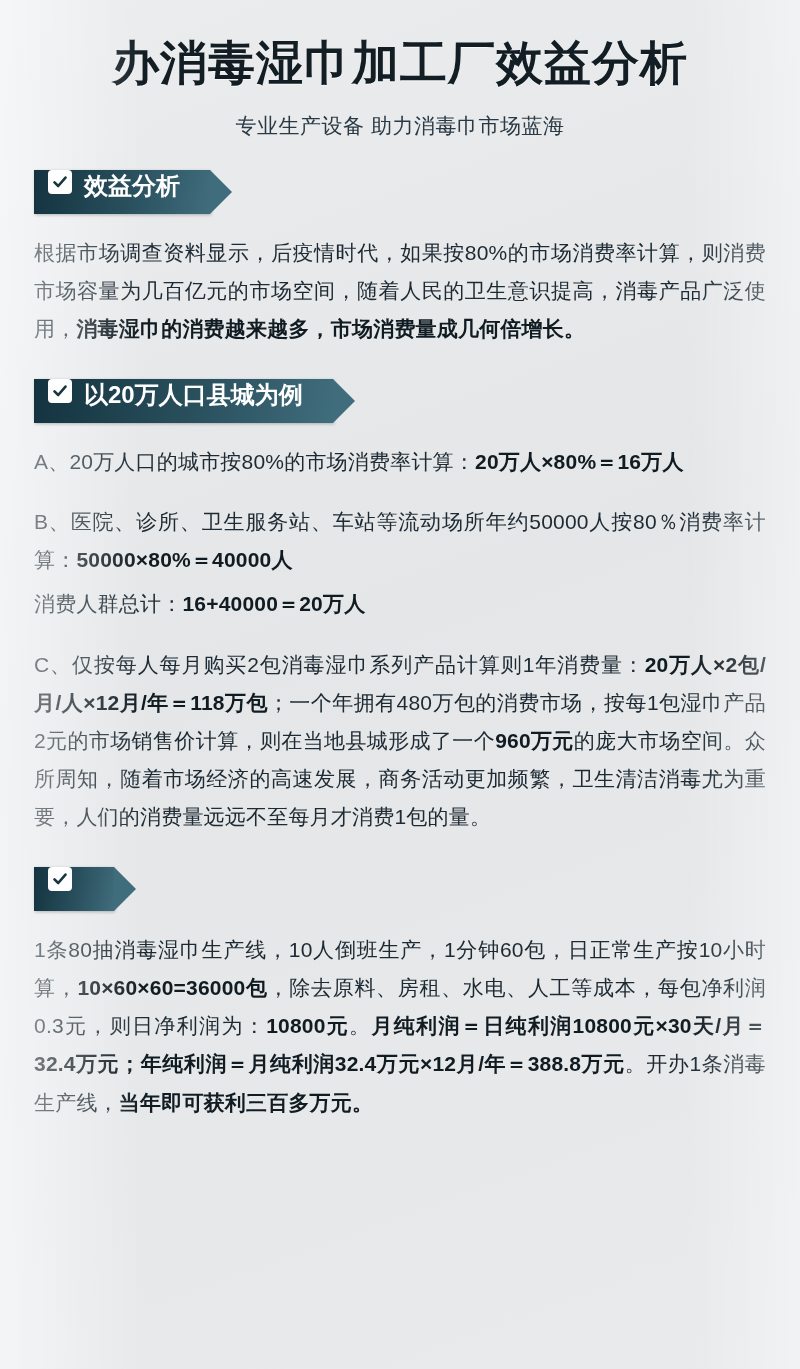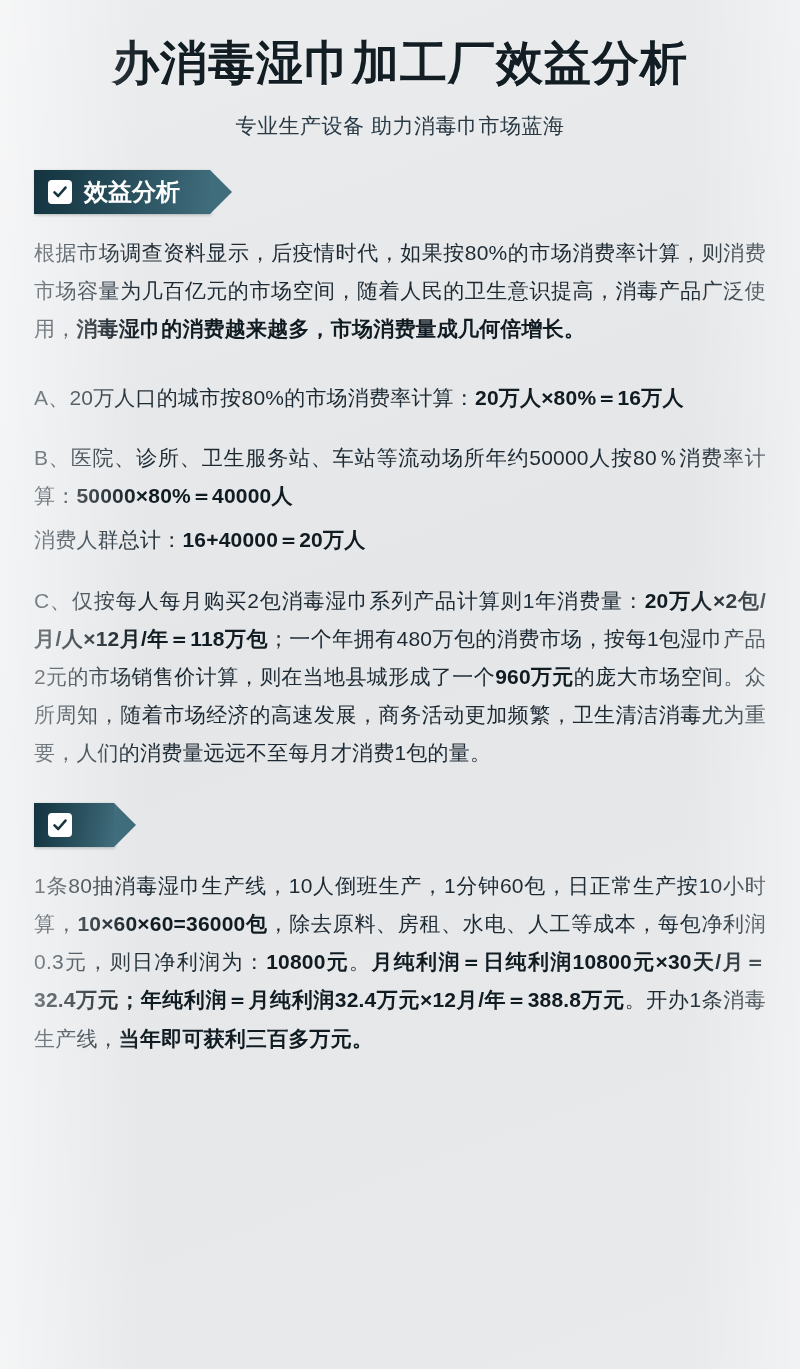--- a/index.html
+++ b/index.html
@@ -48,21 +48,20 @@
     font-size: 21px;
     color: #2a3a44;
     margin-top: 22px;
     letter-spacing: 0.5px;
   }
   .section {
     margin-top: 30px;
   }
   .section-head {
     display: inline-flex;
-    align-items: center;
     position: relative;
     height: 44px;
     padding: 0 30px 0 14px;
     background: linear-gradient(100deg, #13333f 0%, #2c5361 60%, #406d7c 100%);
     color: #ffffff;
     font-size: 24px;
     font-weight: bold;
     box-shadow: 1px 1px 3px rgba(0,0,0,0.25);
   }
   .section-head::after {
@@ -120,20 +119,28 @@
       <span>效益分析</span>
     </div>
     <div class="body-text">
       <p>
         <span>根据市场调查资料显示，后疫情时代，如果按80%的市场消费率计算，则消费市场容量为几百亿元的市场空间，随着人民的卫生意识提高，消毒产品广泛使用，</span><b>消毒湿巾的消费越来越多，市场消费量成几何倍增长。</b>
       </p>
     </div>
   </div>
 
   <div class="section">
+    <div class="section-head">
+      <span class="check-box">
+        <svg width="16" height="16" viewBox="0 0 16 16" aria-hidden="true">
+          <path d="M2.5 8.4 L6.2 12 L13.5 3.6" fill="none" stroke="#16353f" stroke-width="2.6" stroke-linecap="round" stroke-linejoin="round"></path>
+        </svg>
+      </span>
+      <span>以20万人口县城为例</span>
+    </div>
     <div class="body-text">
       <p>
         <span>A、20万人口的城市按80%的市场消费率计算：</span><b>20万人×80%＝16万人</b>
       </p>
       <p class="p-small-gap">
         <span>B、医院、诊所、卫生服务站、车站等流动场所年约50000人按80％消费率计算：</span><b>50000×80%＝40000人</b>
       </p>
       <p>
         <span>消费人群总计：</span><b>16+40000＝20万人</b>
       </p>

